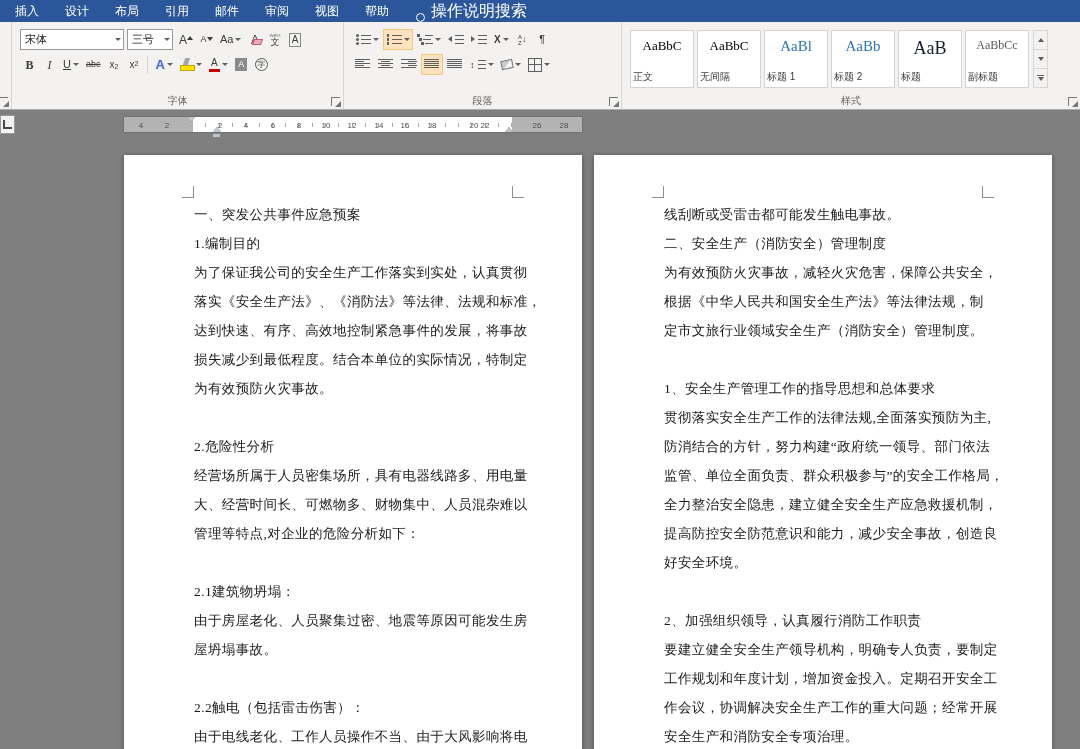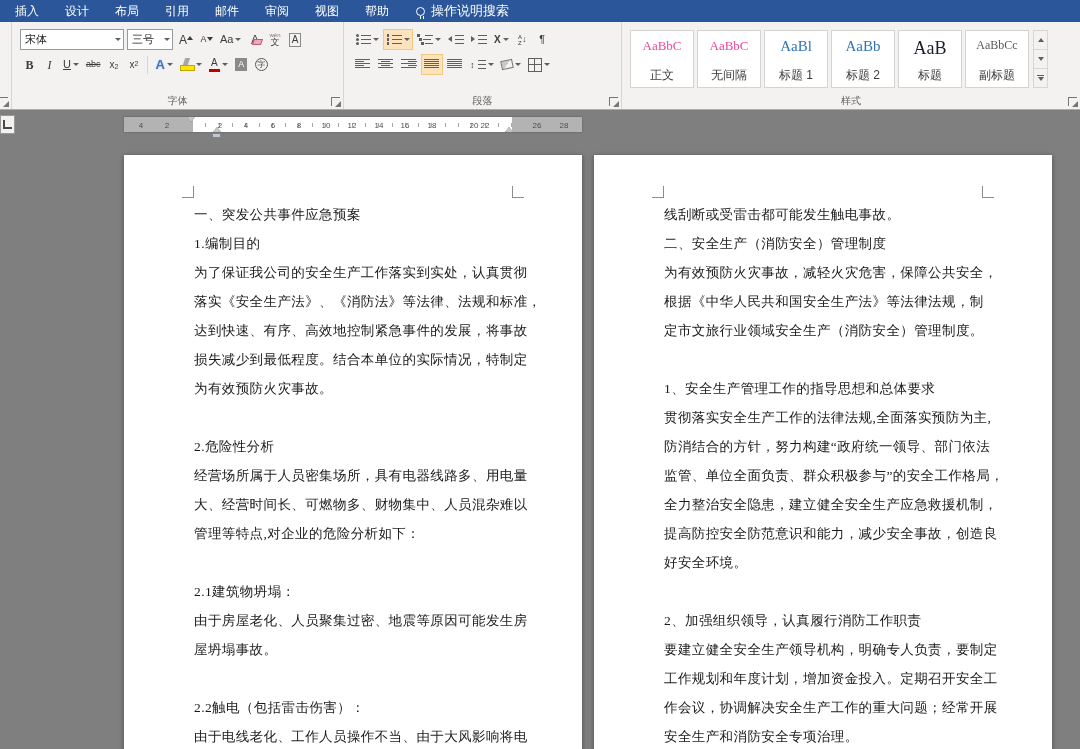--- a/index.html
+++ b/index.html
@@ -2,21 +2,21 @@
 <html><head>
 <meta charset="utf-8">
 <style>
   * { box-sizing: border-box; margin: 0; padding: 0; }
   html,body { width:1080px; height:749px; overflow:hidden; font-family:"Liberation Sans","DejaVu Sans",sans-serif; background:#7f7f7f; }
   .app { position:relative; width:1080px; height:749px; }
 
   
   .menubar { position:absolute; top:0; left:0; width:100%; height:22px; background:#2b579a; display:flex; align-items:center; padding-left:2px; }
   .menu-tab { color:#fff; font-size:12px; height:22px; line-height:22px; padding:0 13px; cursor:default; white-space:nowrap; }
-  .tellme { display:flex; align-items:center; gap:6px; color:#fff; font-size:13px; margin-left:14px; white-space:nowrap; }
+  .tellme { display:flex; align-items:flex-end; gap:6px; color:#fff; font-size:16px; margin-left:14px; white-space:nowrap; }
   .bulb { position:relative; width:9px; height:9px; border:1px solid #fff; border-radius:50%; display:inline-block; }
   .bulb::after { content:""; position:absolute; left:2.5px; top:8px; width:2px; height:3px; border-left:1px solid #fff; border-right:1px solid #fff; }
 
   
   .ribbon { position:absolute; top:22px; left:0; width:100%; height:88px; background:#f3f2f1; border-bottom:1px solid #ababab; display:flex; }
   .group { position:relative; height:100%; border-right:1px solid #d8d6d4; padding:5px 6px 0 8px; }
   .group-stub { width:12px; padding:0; }
   .group-font { width:332px; }
   .group-para { width:278px; }
   .group-styles { flex:1; border-right:none; padding-right:2px; }
@@ -75,26 +75,26 @@
   .i-al::after  { top:2px; width:9px; height:1px; background:#5f5f5f; box-shadow:0 4px 0 #5f5f5f; }
   .i-al.left::after { left:0; } .i-al.center::after { left:3px; } .i-al.right::after { right:0; }
   .i-al.just::after, .i-al.dist::after { left:0; width:15px; }
   .i-ls { display:inline-flex; align-items:center; gap:3px; } .i-ls::before{content:"↕";font-size:9px;} .i-ls::after{content:"";width:8px;height:1px;background:#5f5f5f;box-shadow:0 -4px 0 #5f5f5f,0 4px 0 #5f5f5f;}
   .i-bucket::before { content:""; display:inline-block; width:10px; height:7px; border:1px solid #777; background:linear-gradient(135deg,#c9c9c9 50%,#f3f3f3 50%); transform:rotate(-12deg); }
   .i-grid::before { content:""; display:inline-block; width:12px; height:12px; border:1px solid #5f5f5f; background:linear-gradient(#5f5f5f,#5f5f5f) center/100% 1px no-repeat,linear-gradient(#5f5f5f,#5f5f5f) center/1px 100% no-repeat; }
 
   
   .styles-row { display:flex; align-items:stretch; height:62px; margin-top:3px; }
   .style-card { width:64px; height:58px; background:#fff; border:1px solid #d5d3d1; margin-right:3px; display:flex; flex-direction:column; justify-content:space-between; padding:7px 2px 3px; cursor:default; }
-  .style-sample { text-align:center; white-space:nowrap; overflow:hidden; font-family:"Liberation Serif",serif; color:#ec4899; }
+  .style-sample { text-align:center; white-space:nowrap; overflow:hidden; font-family:"Liberation Serif",serif; color:#000000; }
   .s0 .style-sample, .s1 .style-sample { font-size:13px; }
   .s2 .style-sample, .s3 .style-sample { font-size:15px; color:#2e74b5; }
   .s4 .style-sample { font-size:18px; color:#17202a; }
   .s5 .style-sample { font-size:12px; color:#595959; }
-  .style-name { text-align:center; font-size:12px; color:#3b3b3b; white-space:nowrap; }
+  .style-name { font-size:10px; color:#3b3b3b; white-space:nowrap; }
   .gal-scroll { width:15px; display:flex; flex-direction:column; border:1px solid #d8d6d4; background:#f3f2f1; margin-left:1px; height:58px; align-self:flex-start; margin-top:0; }
   .gal-btn { flex:1; display:flex; align-items:center; justify-content:center; border-bottom:1px solid #d8d6d4; }
   .gal-btn:last-child { border-bottom:none; }
   .tri-up { width:0;height:0;border-left:3px solid transparent;border-right:3px solid transparent;border-bottom:4px solid #5f5f5f; }
   .tri-down { width:0;height:0;border-left:3px solid transparent;border-right:3px solid transparent;border-top:4px solid #5f5f5f; }
   .tri-more { display:flex; flex-direction:column; align-items:center; gap:1px; }
   .tri-more::before { content:""; width:7px; height:1px; background:#5f5f5f; }
 
   
   .docarea { position:absolute; top:110px; left:0; width:1080px; height:639px; background:#7f7f7f; overflow:hidden; }

